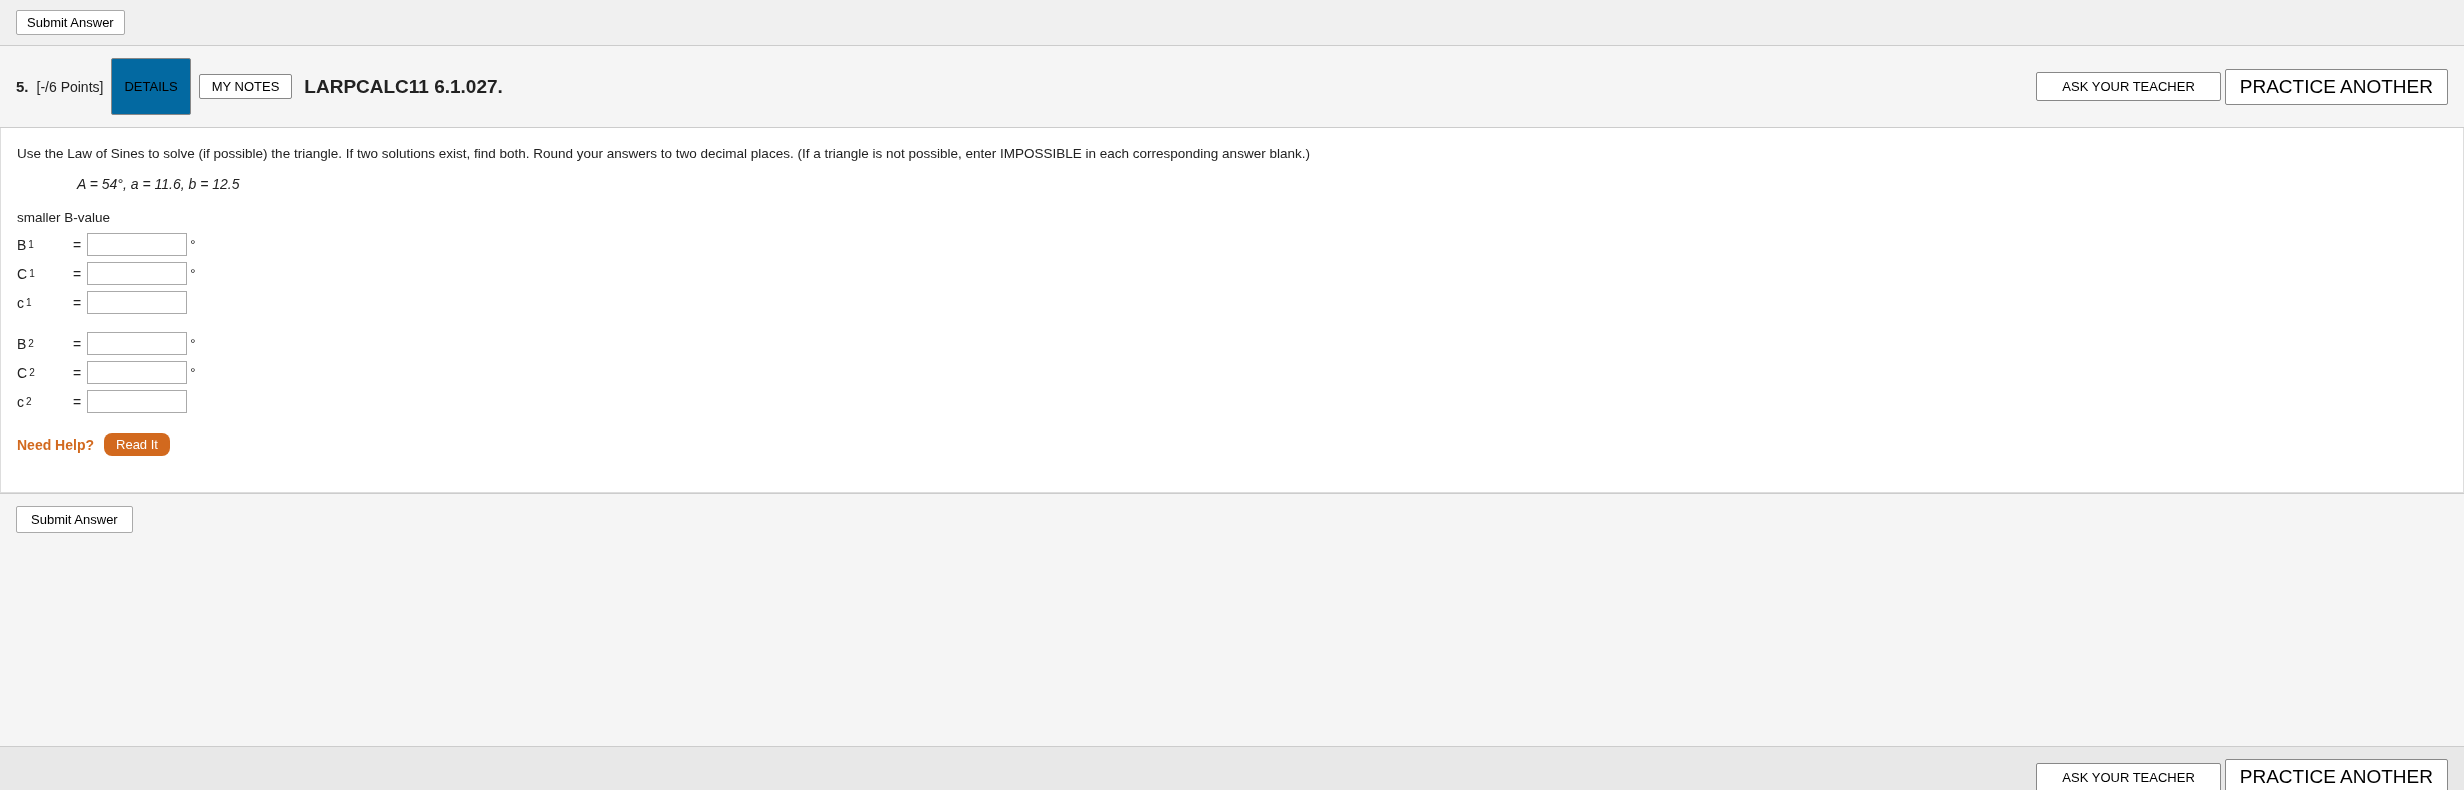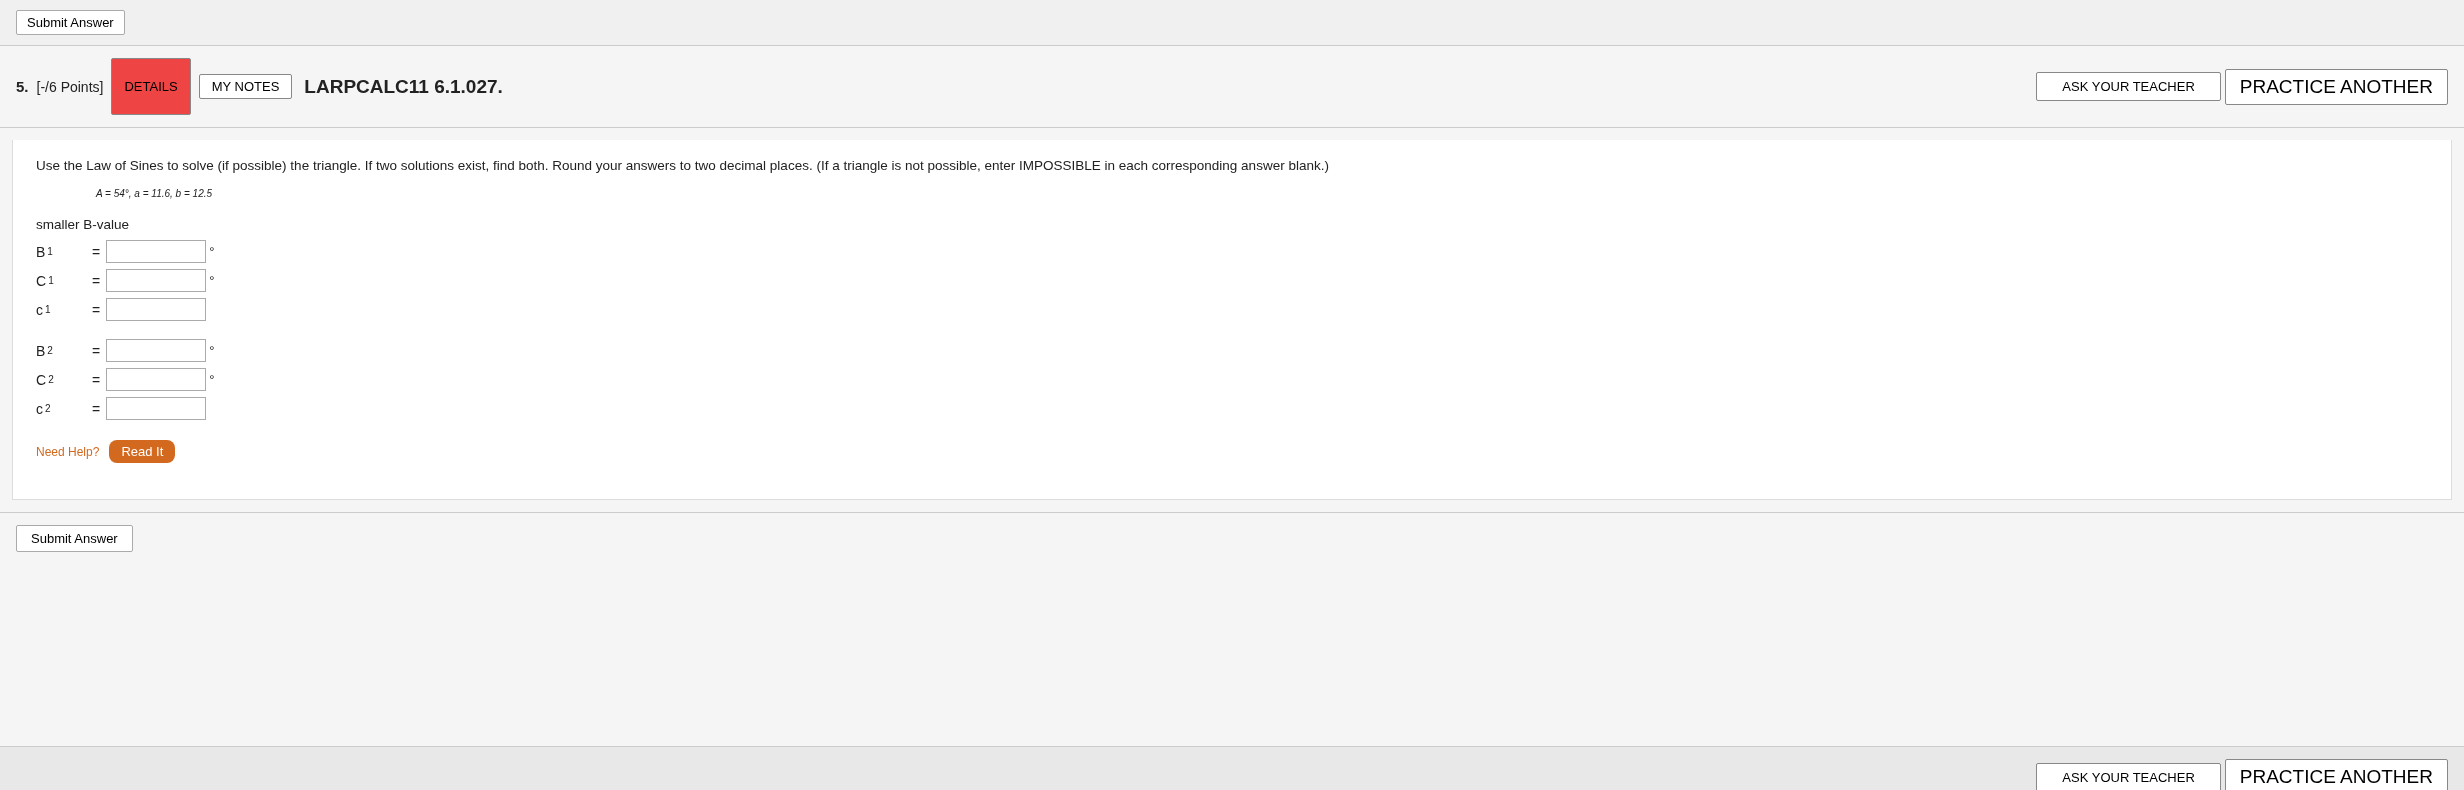--- a/index.html
+++ b/index.html
@@ -53,21 +53,21 @@
       gap: 8px;
     }
 
     .question-number {
       font-size: 15px;
       font-weight: bold;
     }
 
     .btn-details {
       border: 1px solid #888;
-      background: #ef4444;
+      background: #0369a1;
       padding: 20px 12px;
       font-size: 13px;
       cursor: pointer;
       border-radius: 2px;
     }
 
     .btn-my-notes {
       border: 1px solid #888;
       background: #fff;
       padding: 4px 12px;
@@ -103,34 +103,34 @@
       background: #fff;
       padding: 6px 14px;
       font-size: 19px;
       cursor: pointer;
       border-radius: 2px;
       font-weight: 500;
     }
 
     .question-body {
       background: #fff;
-      margin: 12px;
-      padding: 16px 23px;
+      margin: 0;
+      padding: 16px 16px;
       border: 1px solid #ddd;
       border-top: none;
     }
 
     .question-text {
       font-size: 13.5px;
       margin-bottom: 12px;
       line-height: 1.5;
     }
 
     .given-values {
-      font-size: 10px;
+      font-size: 14px;
       margin-bottom: 18px;
       margin-left: 60px;
     }
 
     .given-values span {
       font-style: italic;
     }
 
     .section-label {
       font-size: 13.5px;
@@ -179,22 +179,22 @@
     .need-help-row {
       display: flex;
       align-items: center;
       gap: 10px;
       margin-top: 20px;
       margin-bottom: 20px;
     }
 
     .need-help-text {
       color: #d2691e;
-      font-weight: normal;
-      font-size: 12px;
+      font-weight: bold;
+      font-size: 14px;
     }
 
     .btn-read-it {
       background: #d2691e;
       color: #fff;
       border: none;
       padding: 4px 12px;
       font-size: 13px;
       cursor: pointer;
       border-radius: 8px;

